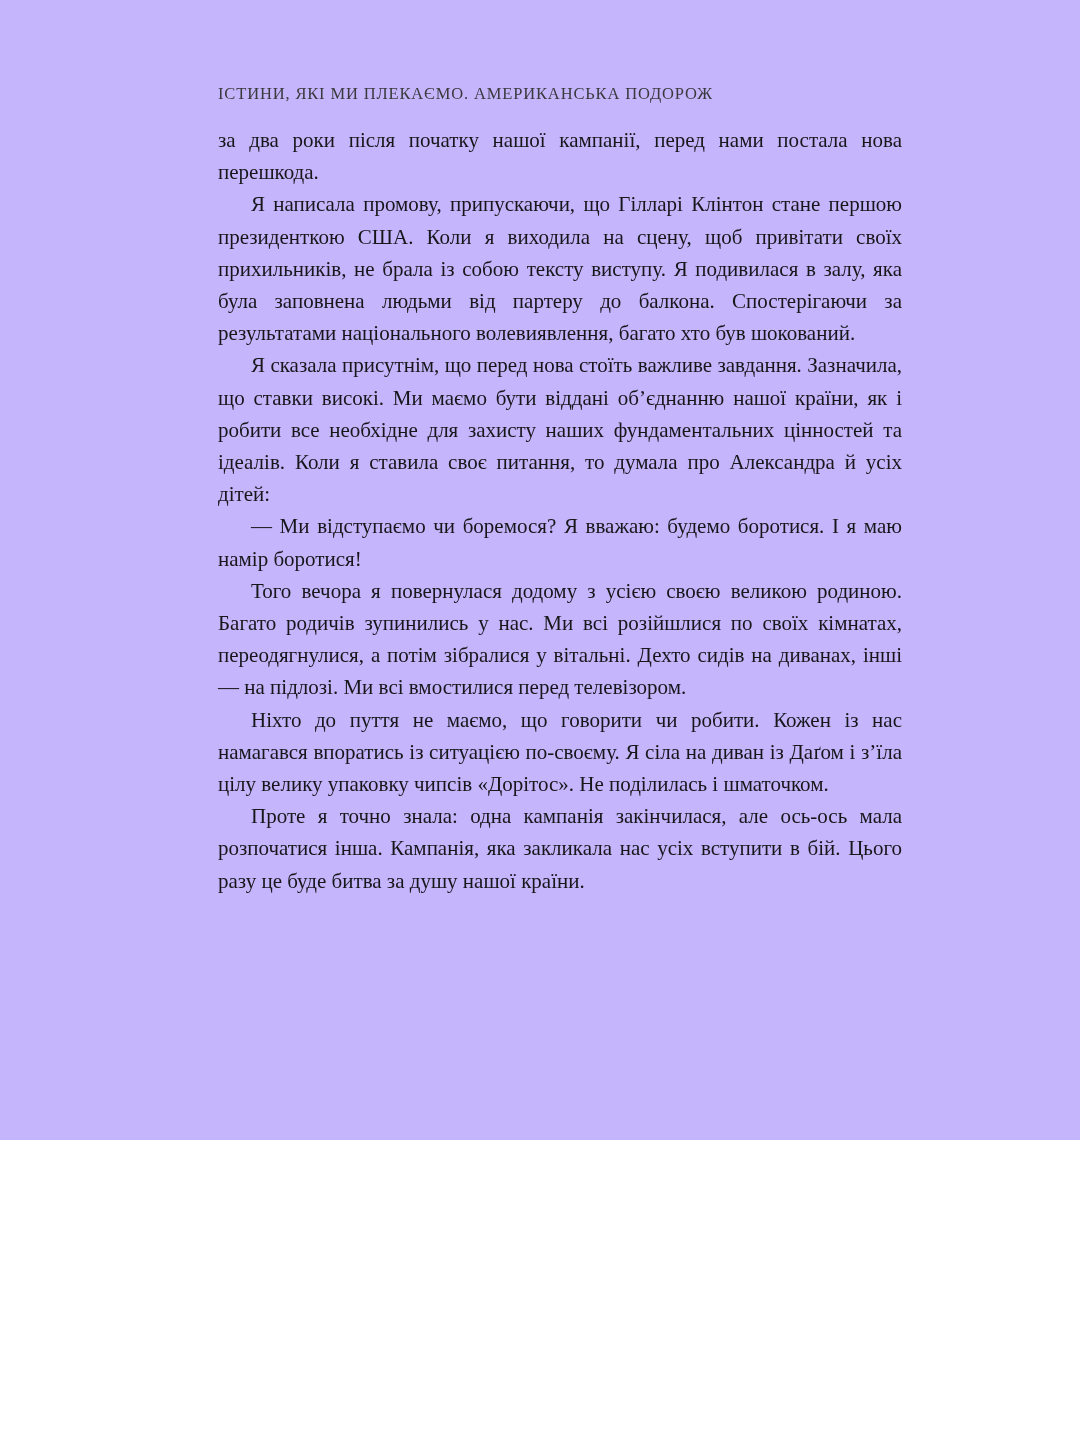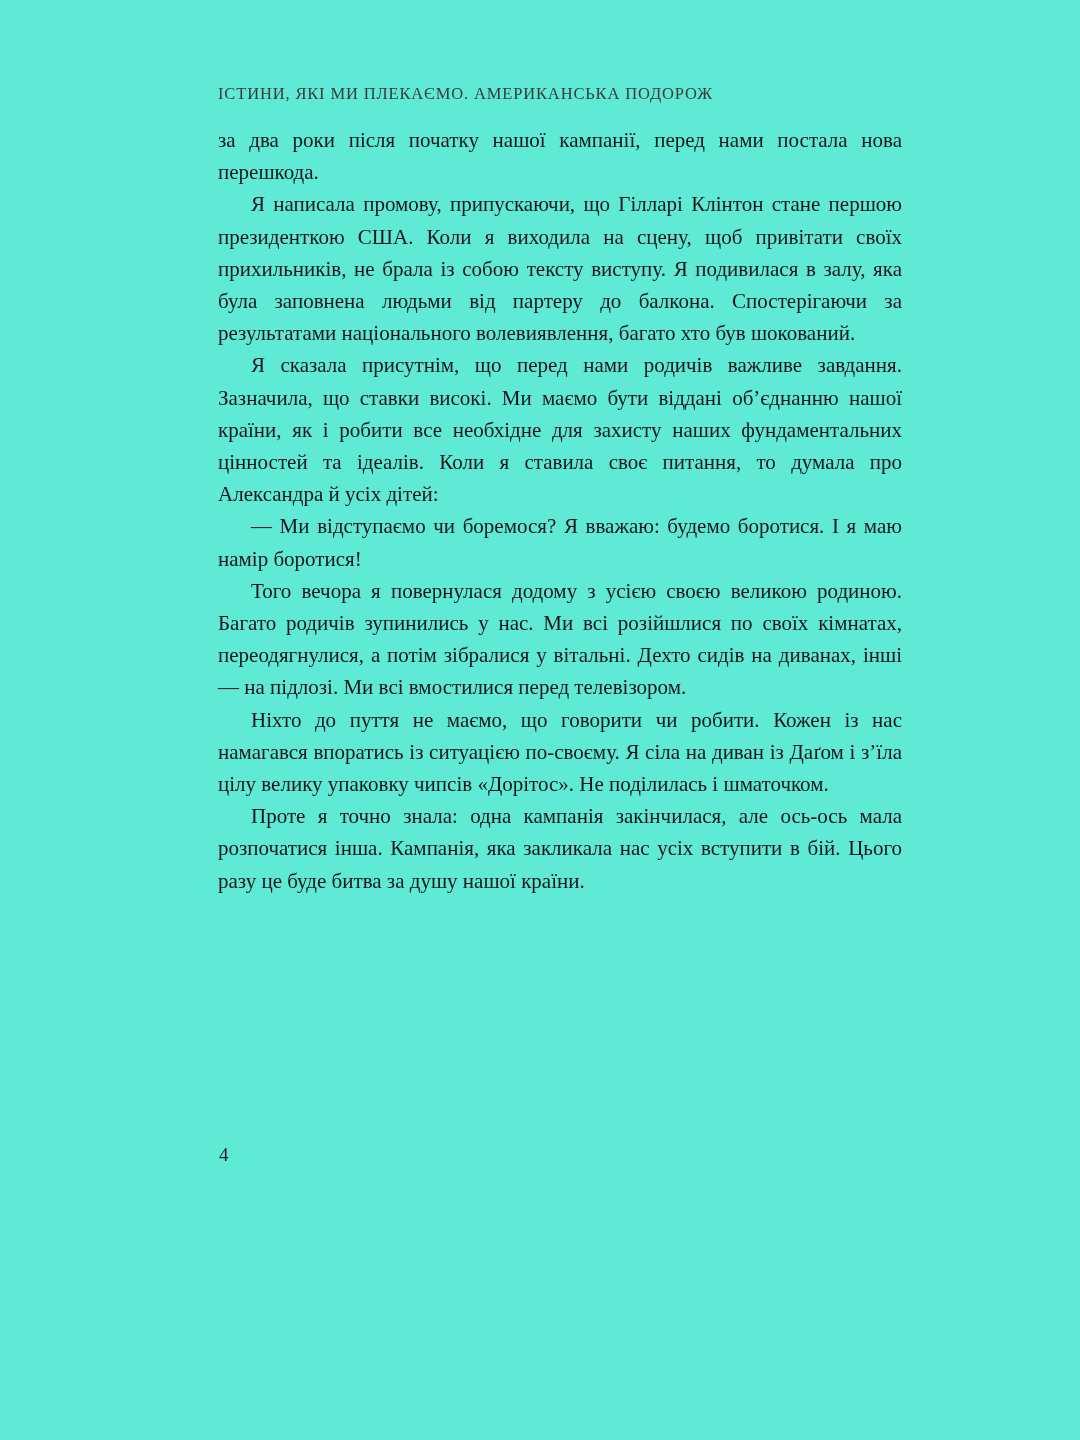--- a/index.html
+++ b/index.html
@@ -5,22 +5,22 @@
 <style>
   html, body {
     margin: 0;
     padding: 0;
     background: #ffffff;
   }
 
   .page {
     position: relative;
     width: 1080px;
-    height: 1440px;
-    background: #5eead4;
+    height: 1140px;
+    background: #c4b5fd;
     box-sizing: border-box;
     overflow: hidden;
     font-family: "Liberation Serif", "DejaVu Serif", serif;
     -webkit-font-smoothing: antialiased;
   }
 
   .text-block {
     position: absolute;
     left: 218px;
     top: 84px;
@@ -80,21 +80,21 @@
 
 <div class="page">
 
   <div class="text-block">
     <div class="running-header">ІСТИНИ, ЯКІ МИ ПЛЕКАЄМО. АМЕРИКАНСЬКА ПОДОРОЖ</div>
   </div>
 
   <div class="body-copy">
     <p class="no-indent last-line-left">за два роки після початку нашої кампанії, перед нами постала нова перешкода.</p>
     <p>Я написала промову, припускаючи, що Гілларі Клінтон стане першою президенткою США. Коли я виходила на сцену, щоб привітати своїх прихильників, не брала із собою тексту виступу. Я подивилася в залу, яка була заповнена людьми від партеру до балкона. Спостерігаючи за результатами національного волевиявлення, багато хто був шокований.</p>
-    <p>Я сказала присутнім, що перед нами родичів важливе завдання. Зазначила, що ставки високі. Ми маємо бути віддані об’єднанню нашої країни, як і робити все необхідне для захисту наших фундаментальних цінностей та ідеалів. Коли я ставила своє питання, то думала про Александра й усіх дітей:</p>
+    <p>Я сказала присутнім, що перед нова стоїть важливе завдання. Зазначила, що ставки високі. Ми маємо бути віддані об’єднанню нашої країни, як і робити все необхідне для захисту наших фундаментальних цінностей та ідеалів. Коли я ставила своє питання, то думала про Александра й усіх дітей:</p>
     <p class="last-line-left">— Ми відступаємо чи боремося? Я вважаю: будемо боротися. І я маю намір боротися!</p>
     <p class="last-line-left">Того вечора я повернулася додому з усією своєю великою родиною. Багато родичів зупинились у нас. Ми всі розійшлися по своїх кімнатах, переодягнулися, а потім зібралися у вітальні. Дехто сидів на диванах, інші — на підлозі. Ми всі вмостилися перед телевізором.</p>
     <p class="last-line-left">Ніхто до пуття не маємо, що говорити чи робити. Кожен із нас намагався впоратись із ситуацією по-своєму. Я сіла на диван із Даґом і з’їла цілу велику упаковку чипсів «Дорітос». Не поділилась і шматочком.</p>
     <p>Проте я точно знала: одна кампанія закінчилася, але ось-ось мала розпочатися інша. Кампанія, яка закликала нас усіх вступити в бій. Цього разу це буде битва за душу нашої країни.</p>
   </div>
 
   <div class="folio">4</div>
 
 </div>
 

